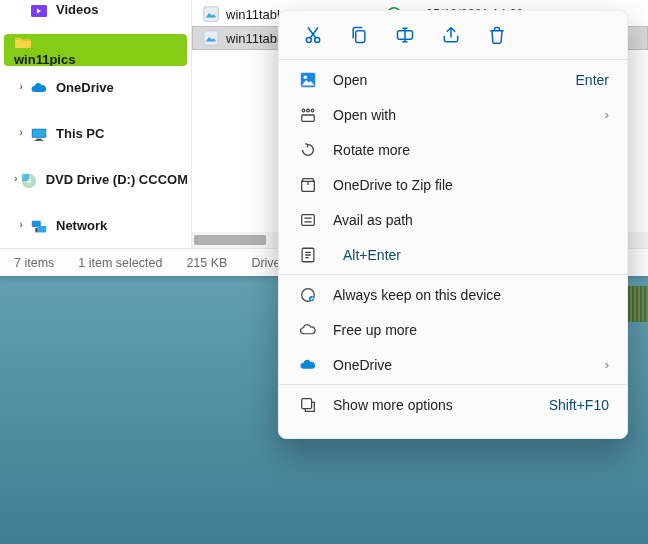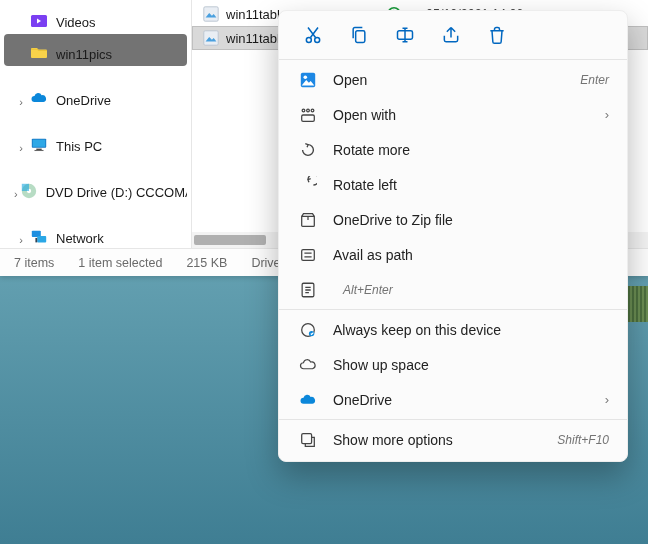--- a/index.html
+++ b/index.html
@@ -28,30 +28,32 @@
     display: flex;
     min-height: 0;
   }
   .sidebar {
     width: 192px;
     border-right: 1px solid #e6e6e6;
     padding: 2px 4px;
   }
   .tree-item {
     display: flex;
-    align-items: flex-end;
+    align-items: flex-start;
     height: 32px;
     padding: 0 6px 4px 10px;
     border-radius: 4px;
     cursor: default;
     white-space: nowrap;
     overflow: hidden;
+    font-weight: bold;
   }
   .tree-item.selected {
-    background: #737373;
+    background: #84cc16;
+    flex-direction: column;
   }
   .tree-item .chev {
     width: 14px;
     color: #6d6d6d;
     font-size: 11px;
     display:inline-block;
     text-align:center;
     margin-right:2px;
   }
   .tree-item svg {
@@ -127,21 +129,21 @@
   
   .ctxmenu {
     position:absolute;
     top:10px;
     left:278px;
     width:350px;
     background:#fbfbfb;
     border:1px solid #ededed;
     border-radius:8px;
     box-shadow:0 14px 32px rgba(0,0,0,.28);
-    padding:6px 0 4px;
+    padding:6px 0 16px;
   }
   .ctx-iconbar {
     display:flex;
     gap:18px;
     padding:4px 20px 8px;
   }
   .ctx-iconbtn {
     width:28px;height:28px;
     display:flex;align-items:center;justify-content:center;
     border-radius:4px;
@@ -163,24 +165,23 @@
     width:22px;
     display:flex;align-items:center;justify-content:center;
     margin-right:14px;
   }
   .ctx-item .mi-label{
     flex:1;
     font-size:14px;
     color:#222;
   }
   .ctx-item .mi-accel{
-    color:#737373;
-    font-size:12px;
+    color:#0c4a6e;
+    font-size:14px;
     margin-left:10px;
-    font-style:italic;
   }
   .ctx-item .mi-sub{
     color:#7a7a7a;
     font-size:13px;
     margin-left:10px;
   }
   .sync-circle { color:#1a9a3a; }
   .sync-circle svg{display:block;}
 </style>
 </head>
@@ -369,29 +370,20 @@
   <div class="ctx-item">
     <span class="mi-icon">
       <svg width="18" height="18" viewBox="0 0 20 20" fill="none" stroke="#444" stroke-width="1.5">
           <path d="M4 10a6 6 0 106-6"></path>
           <path d="M7 3l3 1-1 3"></path>
         </svg>
     </span>
     <span class="mi-label">Rotate more</span>
   </div>
 
-  <div class="ctx-item">
-    <span class="mi-icon">
-      <svg width="18" height="18" viewBox="0 0 20 20" fill="none" stroke="#444" stroke-width="1.5">
-          <path d="M16 10a6 6 0 10-6-6"></path>
-          <path d="M13 3l-3 1 1 3"></path>
-        </svg>
-    </span>
-    <span class="mi-label">Rotate left</span>
-  </div>
 
   <div class="ctx-item">
     <span class="mi-icon">
       <svg width="18" height="18" viewBox="0 0 20 20" fill="none" stroke="#444" stroke-width="1.4">
           <path d="M3 6h14v10a1 1 0 01-1 1H4a1 1 0 01-1-1zM3 6l2-3h10l2 3"></path>
           <path d="M10 6v4"></path>
         </svg>
     </span>
     <span class="mi-label">OneDrive to Zip file</span>
   </div>
@@ -428,21 +420,21 @@
     </span>
     <span class="mi-label">Always keep on this device</span>
   </div>
 
   <div class="ctx-item">
     <span class="mi-icon">
       <svg width="18" height="18" viewBox="0 0 24 24" fill="none" stroke="#444" stroke-width="1.6">
           <path d="M6 17a4 4 0 010-8 5 5 0 019.5-1A4 4 0 1118 17z"></path>
         </svg>
     </span>
-    <span class="mi-label">Show up space</span>
+    <span class="mi-label">Free up more</span>
   </div>
 
   <div class="ctx-item">
     <span class="mi-icon">
       <svg width="18" height="18" viewBox="0 0 24 24">
           <path d="M6 17a4 4 0 010-8 5 5 0 019.5-1A4 4 0 1118 17z" fill="#0b87da"></path>
         </svg>
     </span>
     <span class="mi-label">OneDrive</span>
     <span class="mi-sub">›</span>

